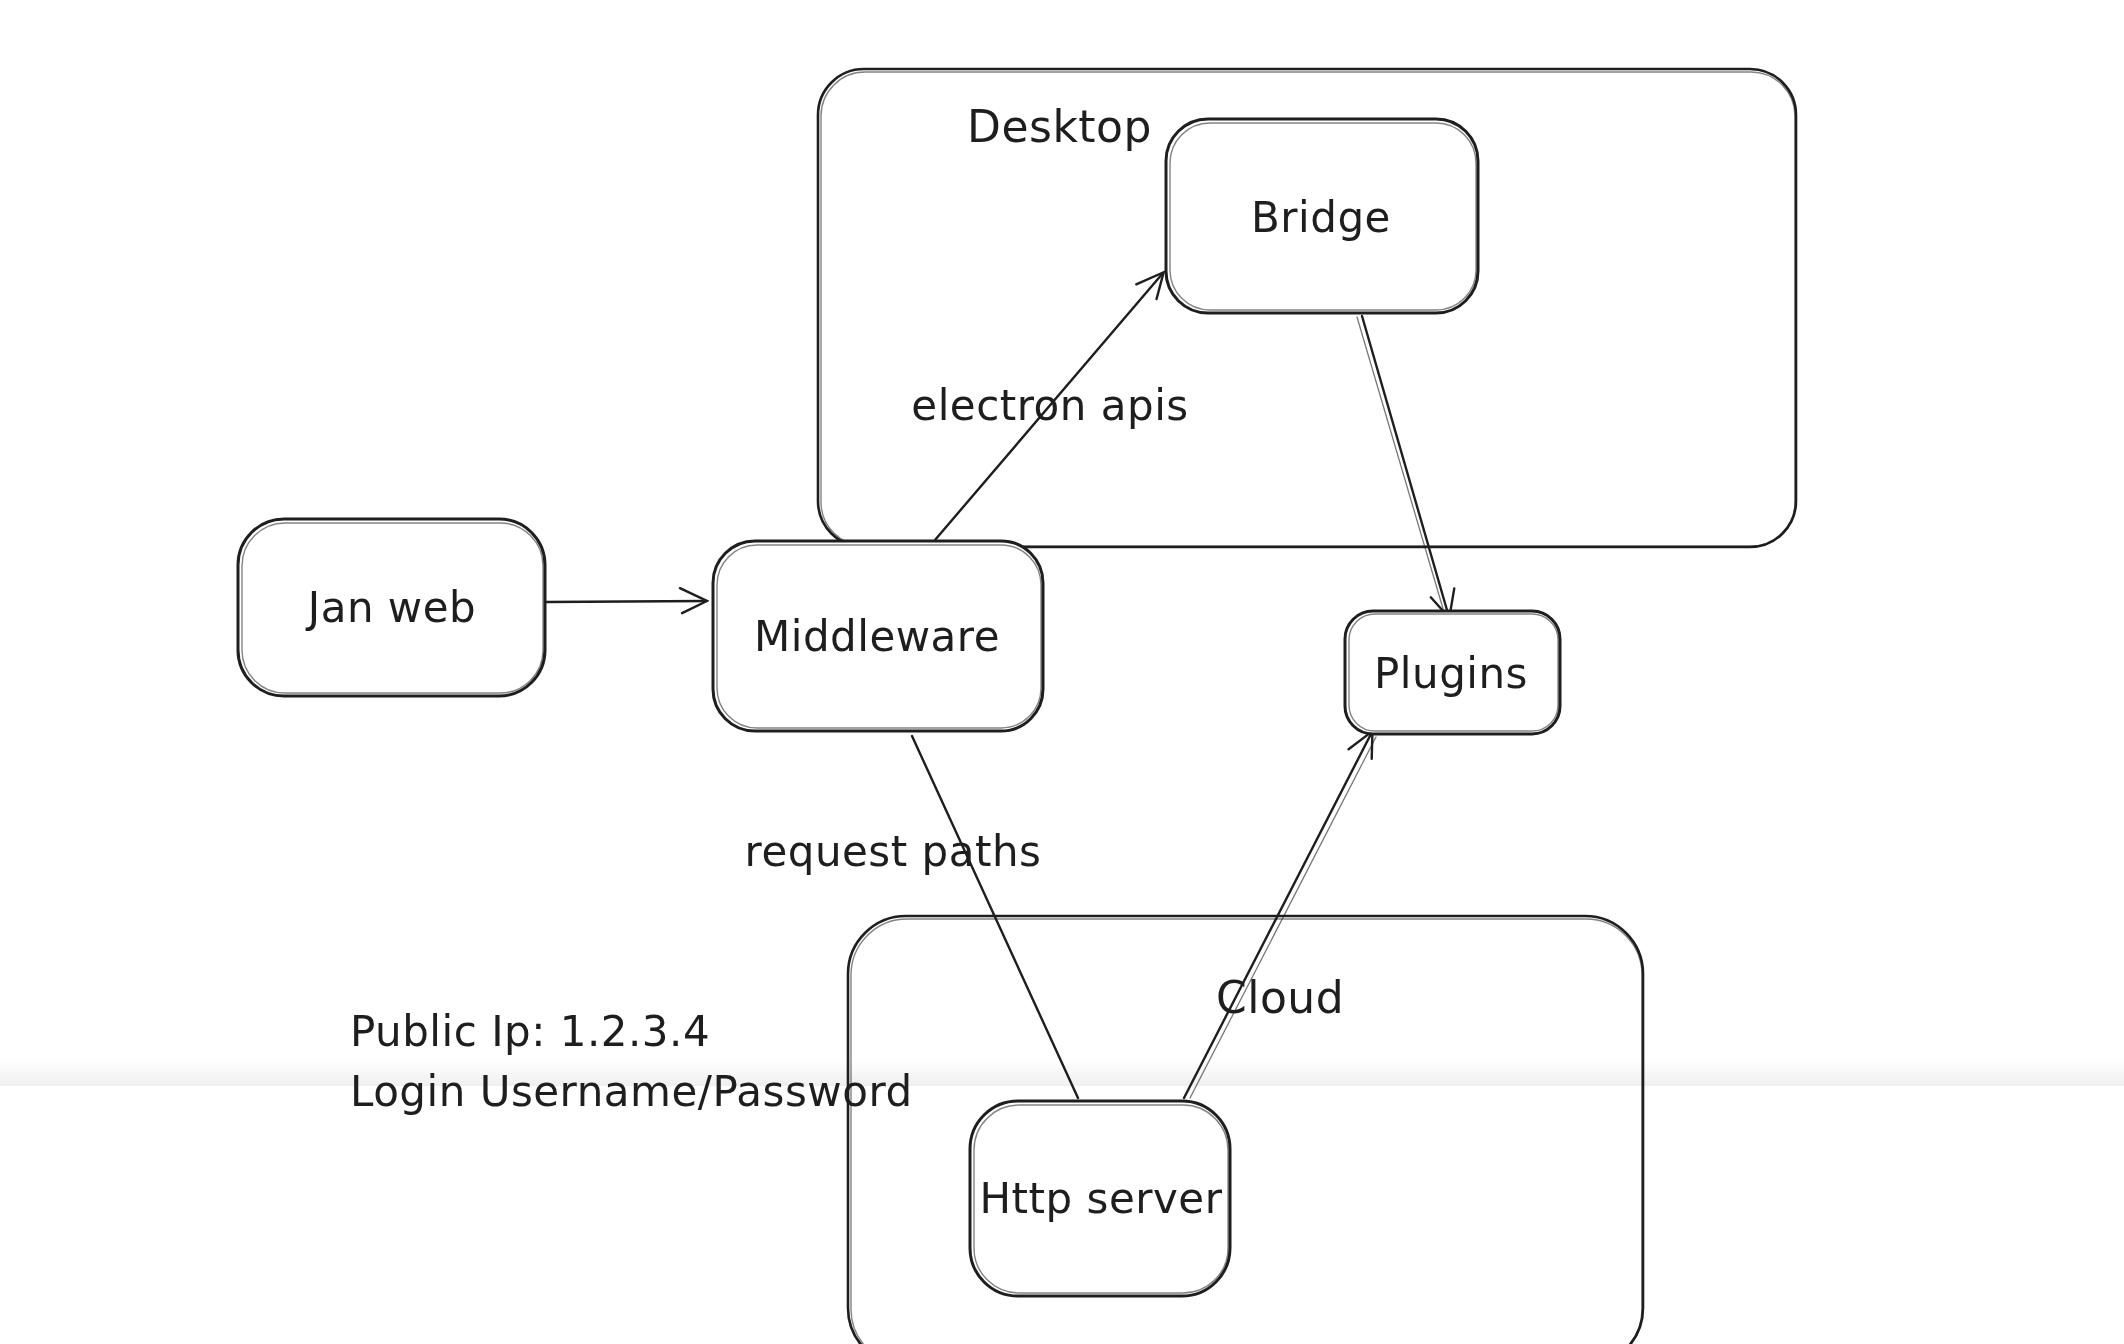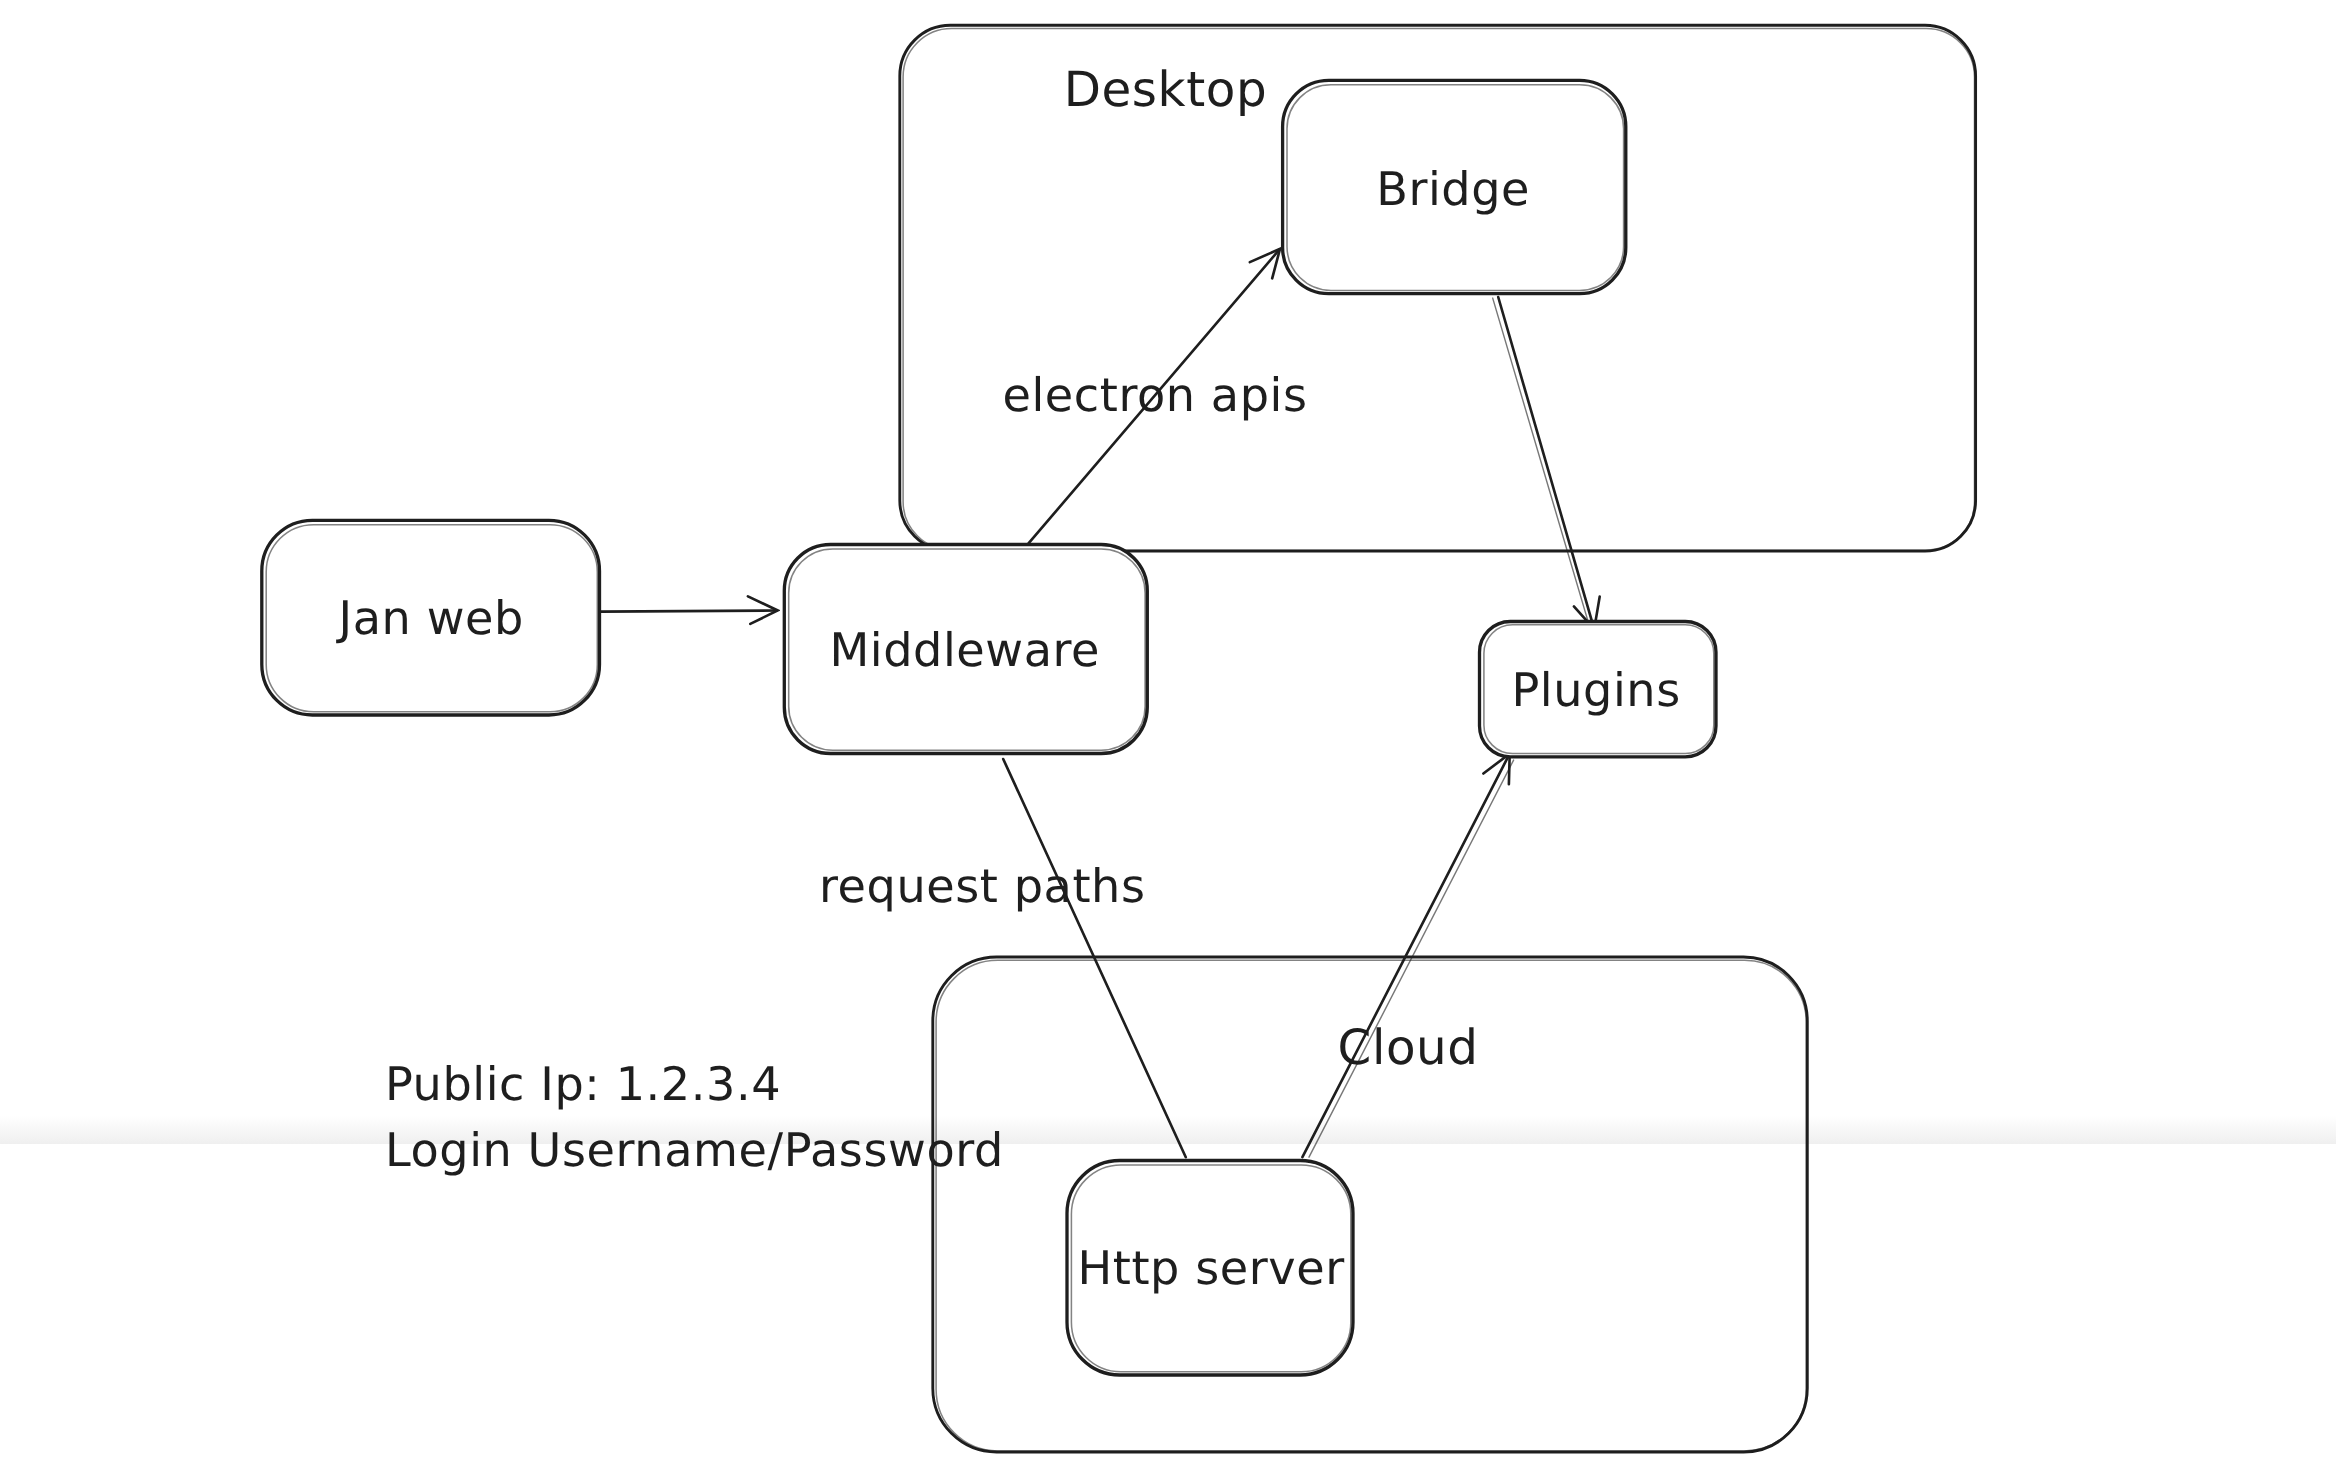--- a/index.html
+++ b/index.html
@@ -9,20 +9,21 @@
     height: 1344px;
     background: #ffffff;
     overflow: hidden;
     font-family: "DejaVu Sans", sans-serif;
   }
   .stage {
     position: relative;
     width: 2124px;
     height: 1040px;
     background: #ffffff;
+    margin-top: 46px;
   }
   svg.canvas {
     position: absolute;
     inset: 0;
     display: block;
   }
   .shape {
     fill: #ffffff;
     stroke: #1e1e1e;
     stroke-width: 3;

